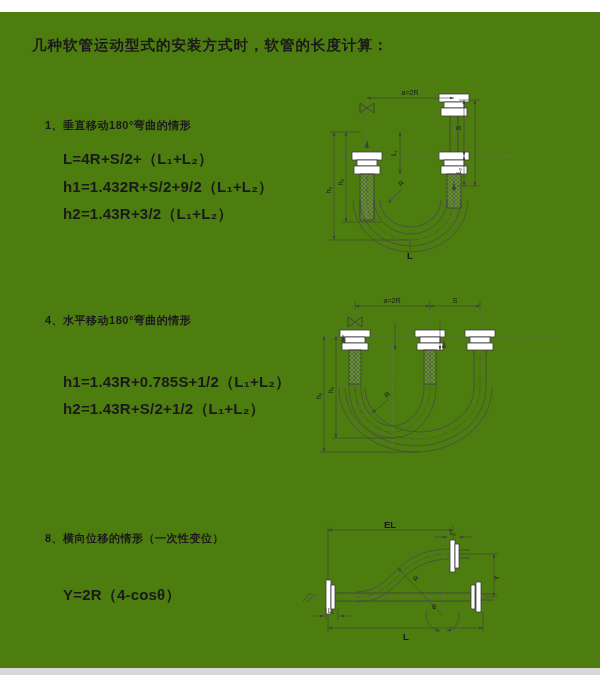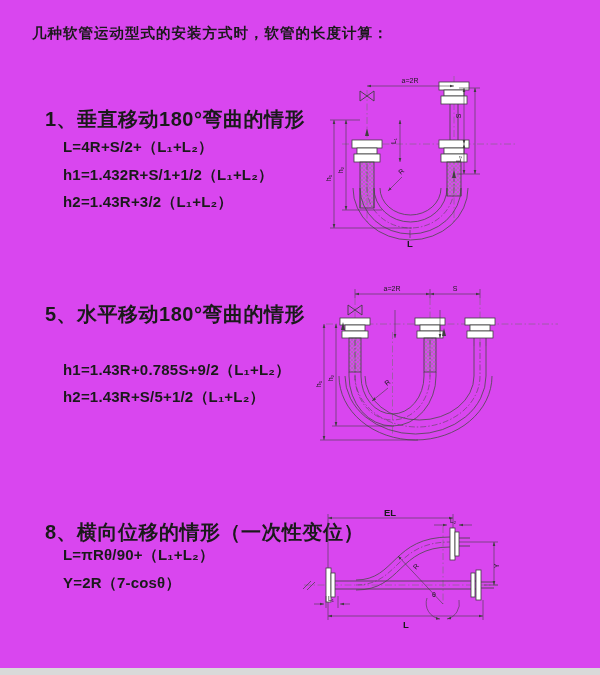--- a/index.html
+++ b/index.html
@@ -1,26 +1,26 @@
 <!DOCTYPE html>
 <html><head>
 <meta charset="utf-8">
 <style>
   html,body{margin:0;padding:0;}
   body{
     width:600px;height:675px;background:#ffffff;overflow:hidden;position:relative;
     font-family:"Liberation Sans","DejaVu Sans",sans-serif;color:#1a1a1a;
   }
-  .page{position:absolute;inset:0;background:#d946ef;}
+  .page{position:absolute;inset:0;background:#4d7c0f;margin-top:12px;}
   .title{
     position:absolute;left:32px;top:24px;font-size:14.5px;font-weight:700;
     letter-spacing:1px;white-space:nowrap;
   }
   .sec-heading{
-    position:absolute;font-size:20px;font-weight:700;letter-spacing:0.5px;white-space:nowrap;
+    position:absolute;font-size:11px;font-weight:700;letter-spacing:0.5px;white-space:nowrap;
   }
   .formula{
     position:absolute;font-size:15px;font-weight:700;white-space:nowrap;letter-spacing:0.2px;
   }
   svg.diag{position:absolute;}
   svg text{
     font-family:"Liberation Sans","DejaVu Sans",sans-serif;
     fill:#1a1a1a;
   }
   .dimtext{font-size:7px;}
@@ -32,30 +32,29 @@
 </style>
 </head>
 <body>
 
 <div class="page">
 
   <div class="title">几种软管运动型式的安装方式时，软管的长度计算：</div>
 
   <div class="sec-heading" style="left:45px;top:106px;">1、垂直移动180°弯曲的情形</div>
   <div class="formula" style="left:63px;top:138px;">L=4R+S/2+（L₁+L₂）</div>
-  <div class="formula" style="left:63px;top:166px;">h1=1.432R+S/1+1/2（L₁+L₂）</div>
+  <div class="formula" style="left:63px;top:166px;">h1=1.432R+S/2+9/2（L₁+L₂）</div>
   <div class="formula" style="left:63px;top:193px;">h2=1.43R+3/2（L₁+L₂）</div>
 
-  <div class="sec-heading" style="left:45px;top:301px;">5、水平移动180°弯曲的情形</div>
-  <div class="formula" style="left:63px;top:361px;">h1=1.43R+0.785S+9/2（L₁+L₂）</div>
-  <div class="formula" style="left:63px;top:388px;">h2=1.43R+S/5+1/2（L₁+L₂）</div>
+  <div class="sec-heading" style="left:45px;top:301px;">4、水平移动180°弯曲的情形</div>
+  <div class="formula" style="left:63px;top:361px;">h1=1.43R+0.785S+1/2（L₁+L₂）</div>
+  <div class="formula" style="left:63px;top:388px;">h2=1.43R+S/2+1/2（L₁+L₂）</div>
 
   <div class="sec-heading" style="left:45px;top:519px;">8、横向位移的情形（一次性变位）</div>
-  <div class="formula" style="left:63px;top:546px;">L=πRθ/90+（L₁+L₂）</div>
-  <div class="formula" style="left:63px;top:574px;">Y=2R（7-cosθ）</div>
+  <div class="formula" style="left:63px;top:574px;">Y=2R（4-cosθ）</div>
 
   <svg class="diag" style="left:312px;top:70px;" width="268" height="182" viewBox="0 0 268 182">
     <defs>
       <marker id="a1" markerWidth="8" markerHeight="6" refX="7" refY="3" orient="auto-start-reverse">
         <path d="M0,0.7 L7,3 L0,5.3 Z" fill="#3f3f3f"></path>
       </marker>
       <pattern id="hp1" width="4" height="4" patternUnits="userSpaceOnUse">
         <path d="M0,4 L4,0 M0,0 L4,4" stroke="#8d8d8d" stroke-width="0.55"></path>
       </pattern>
     </defs>

